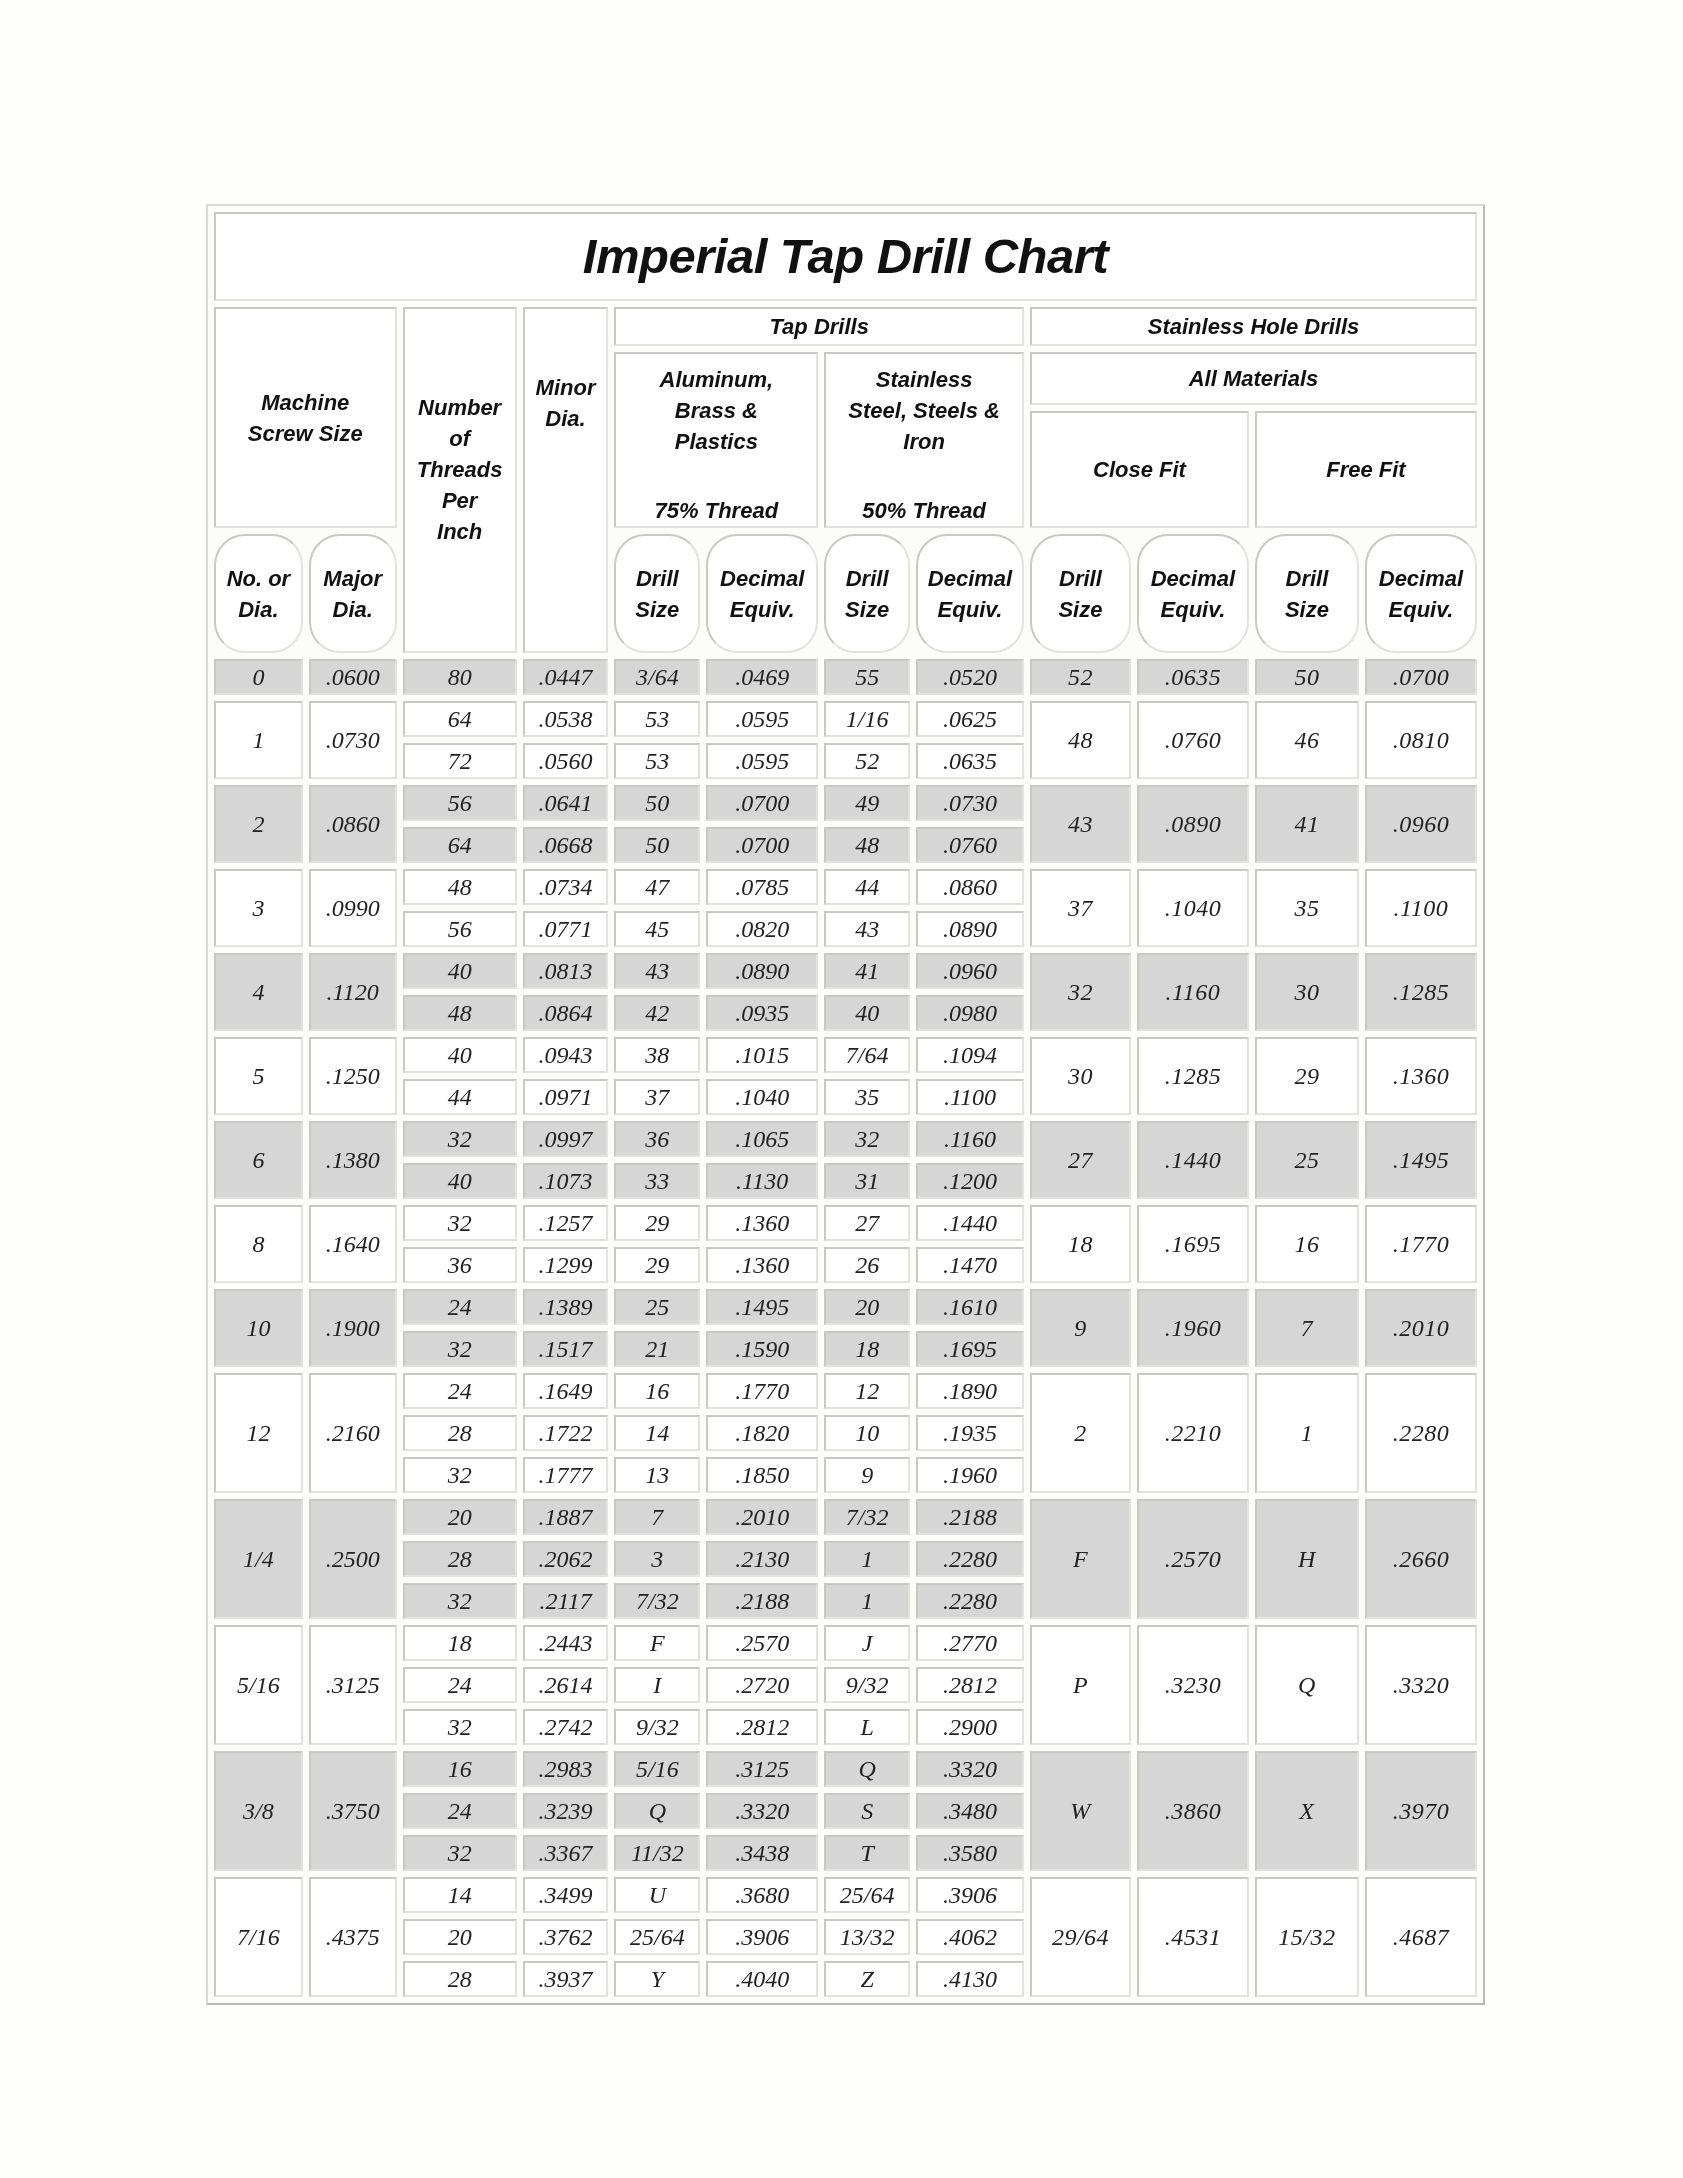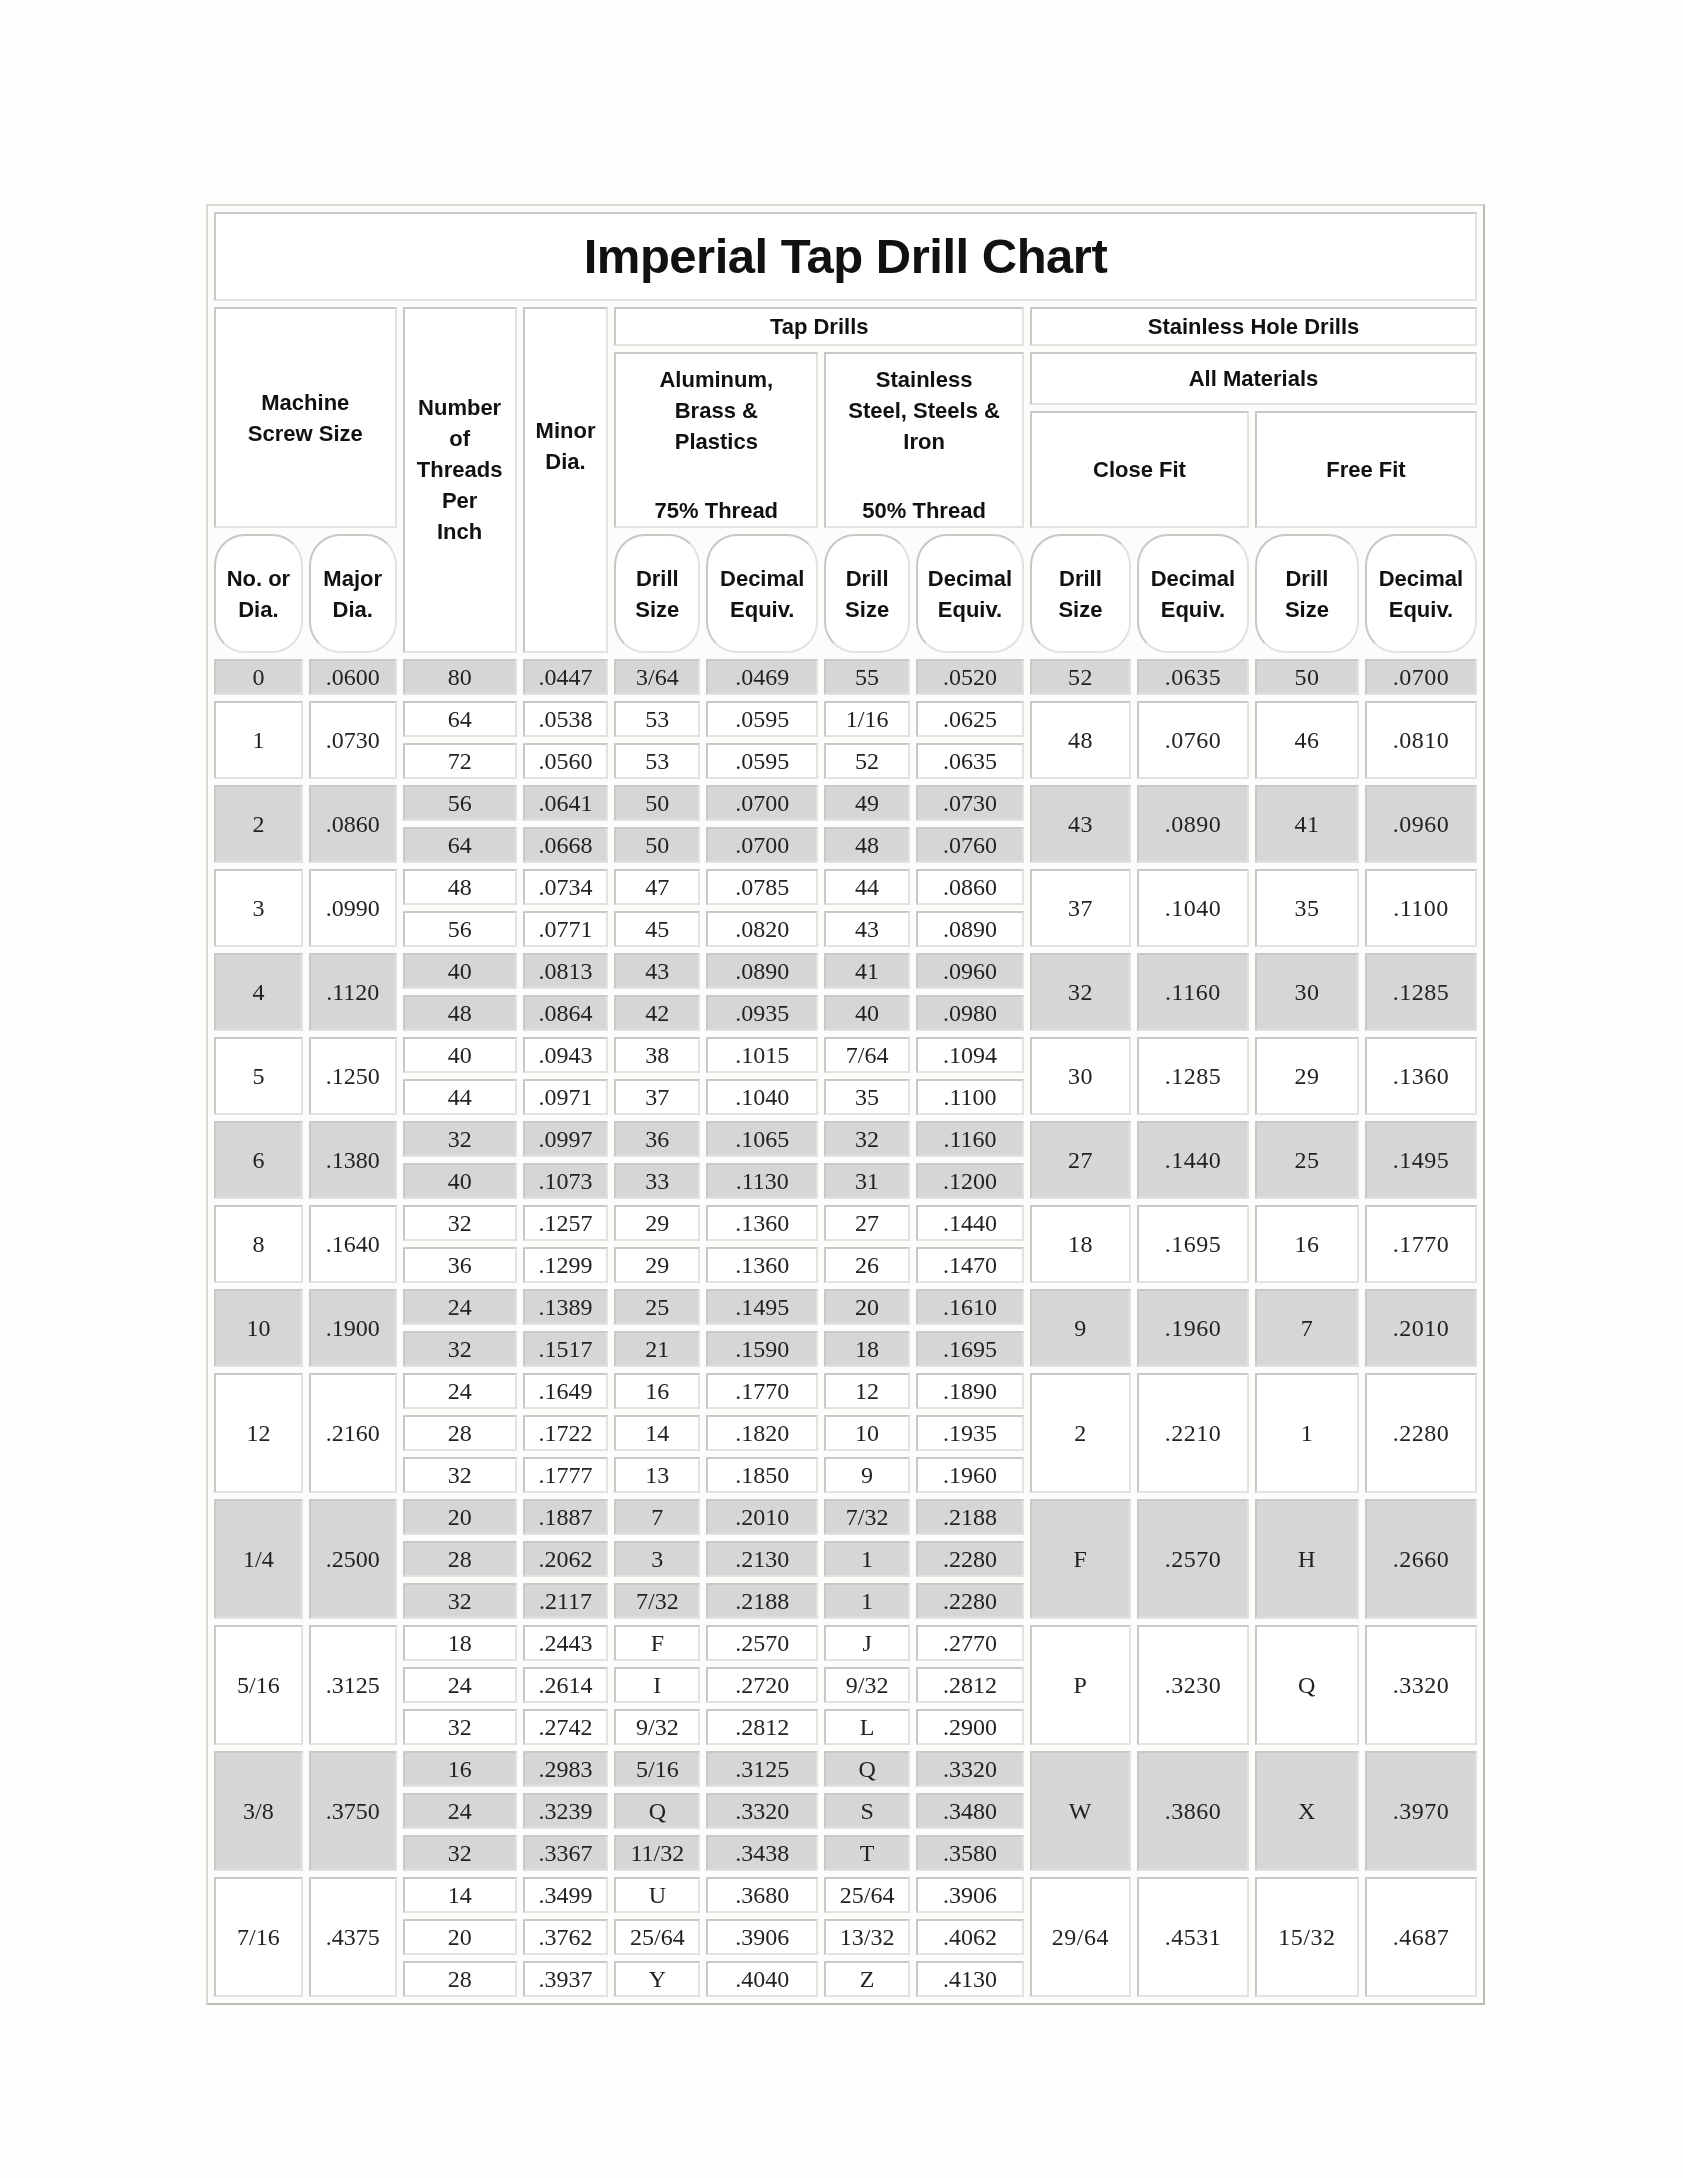--- a/index.html
+++ b/index.html
@@ -13,20 +13,21 @@
     position: absolute;
     left: 206px; top: 204px;
     width: 1279px;
     border-collapse: separate;
     border-spacing: 6px;
     border: 2px solid #d9d9d6;
     border-right-color: #b9b9b6;
     border-bottom-color: #b9b9b6;
     background: #fcfcfa;
     table-layout: fixed;
+    font-style: italic;
   }
   #chart td, #chart th {
     border: 2px solid #e2e2df;
     border-top-color: #c8c8c5;
     border-left-color: #c8c8c5;
     padding: 0;
     text-align: center;
     vertical-align: middle;
     background: #ffffff;
   }
@@ -84,21 +85,21 @@
       <th colspan="2" rowspan="3">
         <span style="display:inline-block;width:149px">Machine Screw Size</span>
       </th>
       <th rowspan="4" style="vertical-align:top;padding-top:83px">
         <span>Number</span><br>
         <span>of</span><br>
         <span>Threads</span><br>
         <span>Per</span><br>
         <span>Inch</span>
       </th>
-      <th rowspan="4" style="vertical-align:top;padding-top:106px">
+      <th rowspan="4" style="vertical-align:top;padding-top:63px">
         <span>Minor</span><br>
         <span>Dia.</span>
       </th>
       <th class="group" colspan="4">Tap Drills</th>
       <th class="group" colspan="4">Stainless Hole Drills</th>
     </tr>
     <tr>
       <th colspan="2" rowspan="2" class="material">
         <span>Aluminum,</span><br>
         <span>Brass &amp;</span><br>

